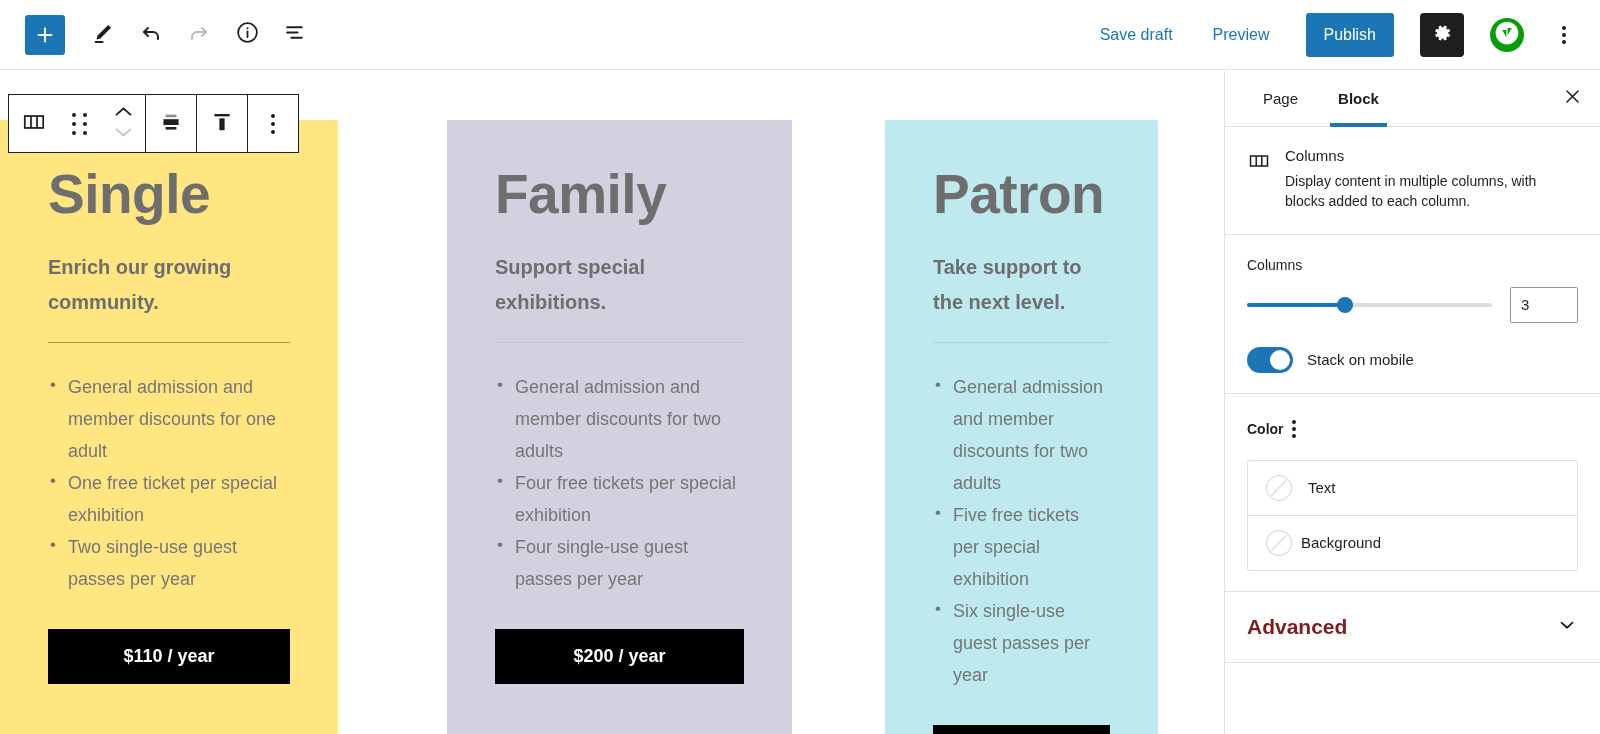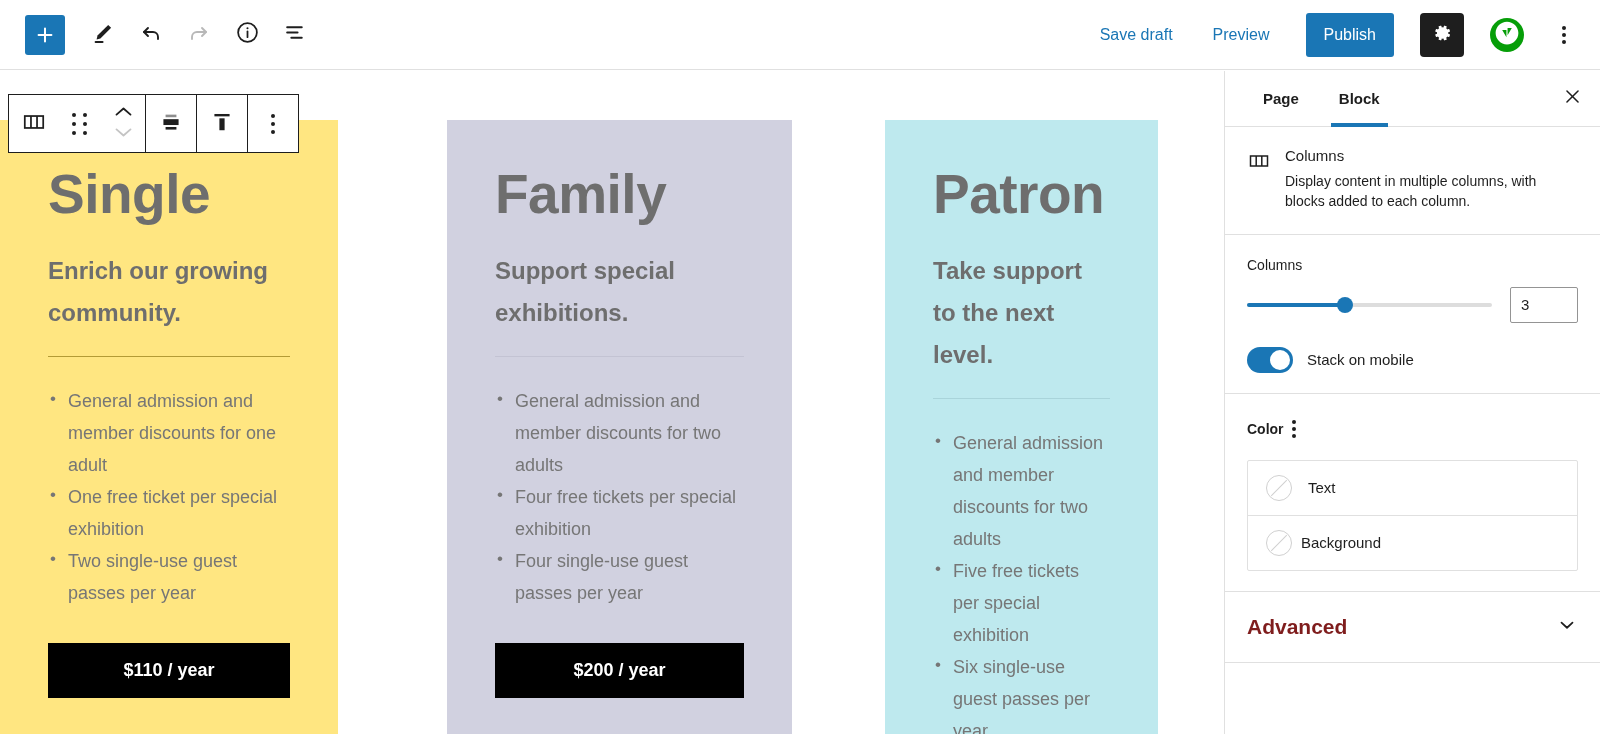--- a/index.html
+++ b/index.html
@@ -89,21 +89,21 @@
   .col-patron     { width: 273px; background: #bee9ee; }
   .col-tail       { flex: 1; background: #fff; }
 
   .col-title {
     font-size: 55px; line-height: 1.05;
     font-weight: 700; color: #6e6e6e;
     letter-spacing: -0.5px;
     margin-bottom: 26px;
   }
   .col-sub {
-    font-size: 24px; font-weight: 700; color: #6e6e6e;
+    font-size: 20px; font-weight: 700; color: #6e6e6e;
     line-height: 1.75; margin-bottom: 22px;
   }
   .col-rule {
     height: 1px; border: none; margin: 0 0 28px 0;
   }
   .rule-single { background: #b39b35; }
   .rule-family { background: #c3c3d3; }
   .rule-patron { background: #a9d4da; }
 
   .col-list { list-style: none; margin: 0 0 34px 0; padding: 0; }
@@ -161,21 +161,20 @@
   .sb-tabs {
     height: 56px; display: flex; align-items: stretch;
     border-bottom: 1px solid #e0e0e0; position: relative;
     padding-left: 18px;
   }
   .sb-tab {
     display: flex; align-items: center; padding: 0 20px;
     font-size: 15px; color: #1e1e1e; cursor: pointer;
     background: none; border: none; position: relative;
     font-family: "Liberation Sans", sans-serif;
-    font-weight: bold;
   }
   .sb-tab.active { font-weight: 600; }
   .sb-tab.active::after {
     content: ""; position: absolute; left: 12px; right: 12px; bottom: -1px;
     height: 4px; background: #1a76b5;
   }
   .sb-close {
     margin-left: auto; width: 56px;
     display: flex; align-items: center; justify-content: center;
     cursor: pointer; color: #1e1e1e;

